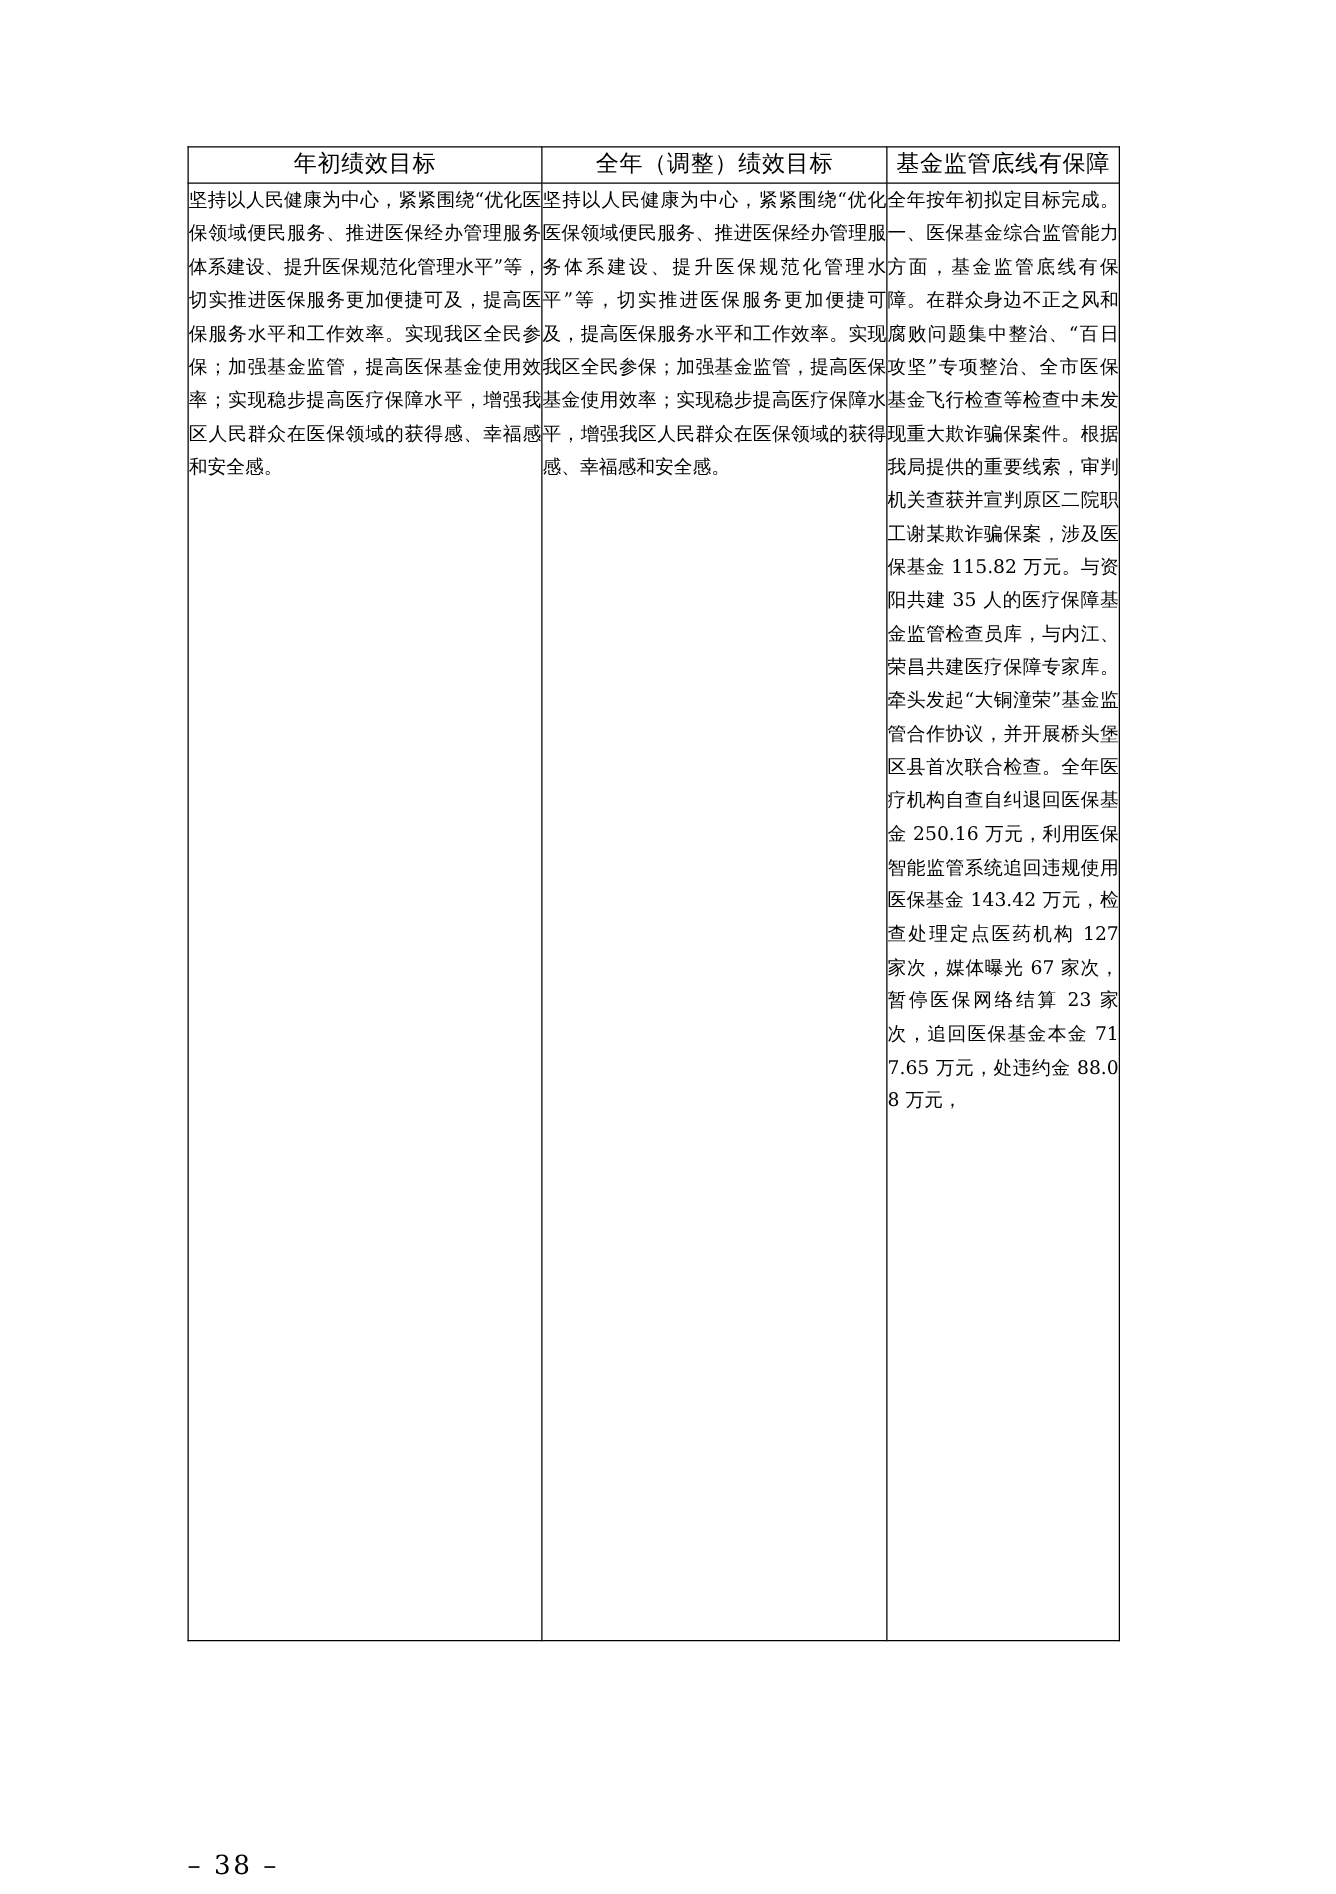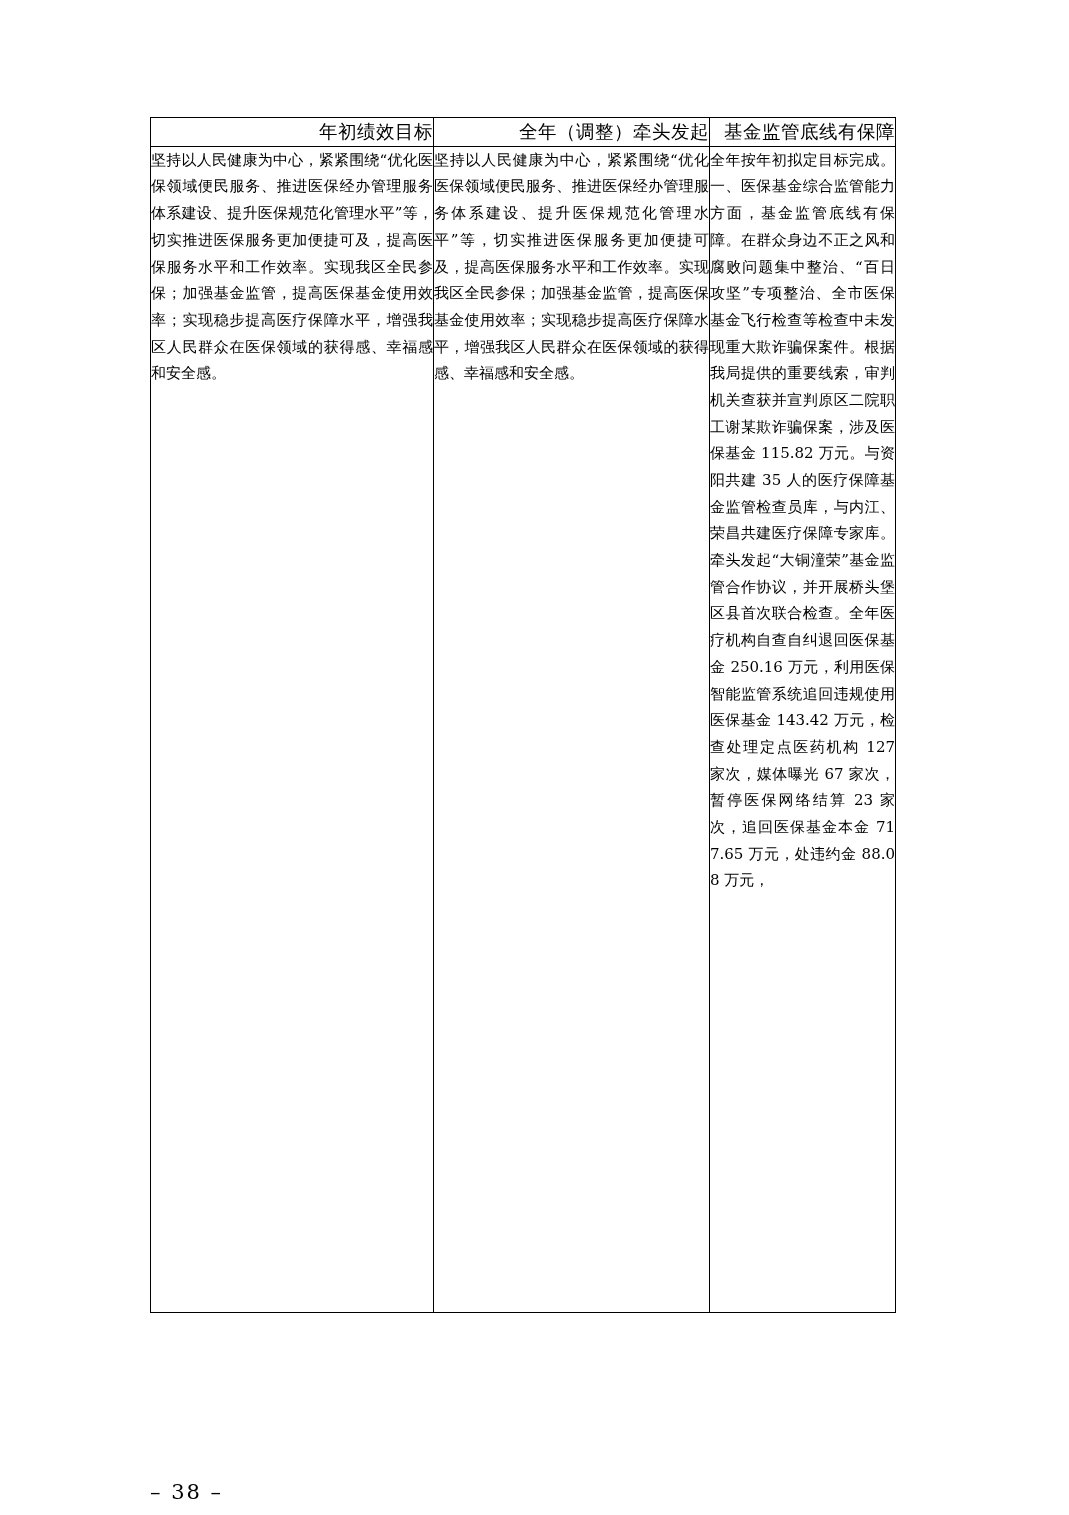--- a/index.html
+++ b/index.html
@@ -39,21 +39,21 @@
     padding: 0;
   }
   .title-cell {
     text-align: center;
     font-size: 19px;
     line-height: 1.6;
     padding: 8px 0 8px 0;
     letter-spacing: 1px;
   }
   .head-cell {
-    text-align: right;
+    text-align: center;
     font-size: 18.5px;
     line-height: 1.5;
     padding: 10px 4px 10px 4px;
     letter-spacing: 0.5px;
   }
   .body-cell {
     font-size: 15px;
     line-height: 1.78;
     padding: 6px 4px 6px 4px;
     text-align: justify;
@@ -81,21 +81,21 @@
   <div class="table-wrap">
     <table class="perf">
       <colgroup>
         <col class="col1">
         <col class="col2">
         <col class="col3">
       </colgroup>
       <tbody>
         <tr>
           <td class="head-cell">年初绩效目标</td>
-          <td class="head-cell">全年（调整）牵头发起</td>
+          <td class="head-cell">全年（调整）绩效目标</td>
           <td class="head-cell">基金监管底线有保障</td>
         </tr>
         <tr class="body-row">
           <td class="body-cell">坚持以人民健康为中心，紧紧围绕“优化医保领域便民服务、推进医保经办管理服务体系建设、提升医保规范化管理水平”等，切实推进医保服务更加便捷可及，提高医保服务水平和工作效率。实现我区全民参保；加强基金监管，提高医保基金使用效率；实现稳步提高医疗保障水平，增强我区人民群众在医保领域的获得感、幸福感和安全感。</td>
           <td class="body-cell">坚持以人民健康为中心，紧紧围绕“优化医保领域便民服务、推进医保经办管理服务体系建设、提升医保规范化管理水平”等，切实推进医保服务更加便捷可及，提高医保服务水平和工作效率。实现我区全民参保；加强基金监管，提高医保基金使用效率；实现稳步提高医疗保障水平，增强我区人民群众在医保领域的获得感、幸福感和安全感。</td>
           <td class="body-cell">全年按年初拟定目标完成。一、医保基金综合监管能力方面，基金监管底线有保障。在群众身边不正之风和腐败问题集中整治、“百日攻坚”专项整治、全市医保基金飞行检查等检查中未发现重大欺诈骗保案件。根据我局提供的重要线索，审判机关查获并宣判原区二院职工谢某欺诈骗保案，涉及医保基金 115.82 万元。与资阳共建 35 人的医疗保障基金监管检查员库，与内江、荣昌共建医疗保障专家库。牵头发起“大铜潼荣”基金监管合作协议，并开展桥头堡区县首次联合检查。全年医疗机构自查自纠退回医保基金 250.16 万元，利用医保智能监管系统追回违规使用医保基金 143.42 万元，检查处理定点医药机构 127 家次，媒体曝光 67 家次，暂停医保网络结算 23 家次，追回医保基金本金 717.65 万元，处违约金 88.08 万元，</td>
         </tr>
       </tbody>
     </table>
   </div>

